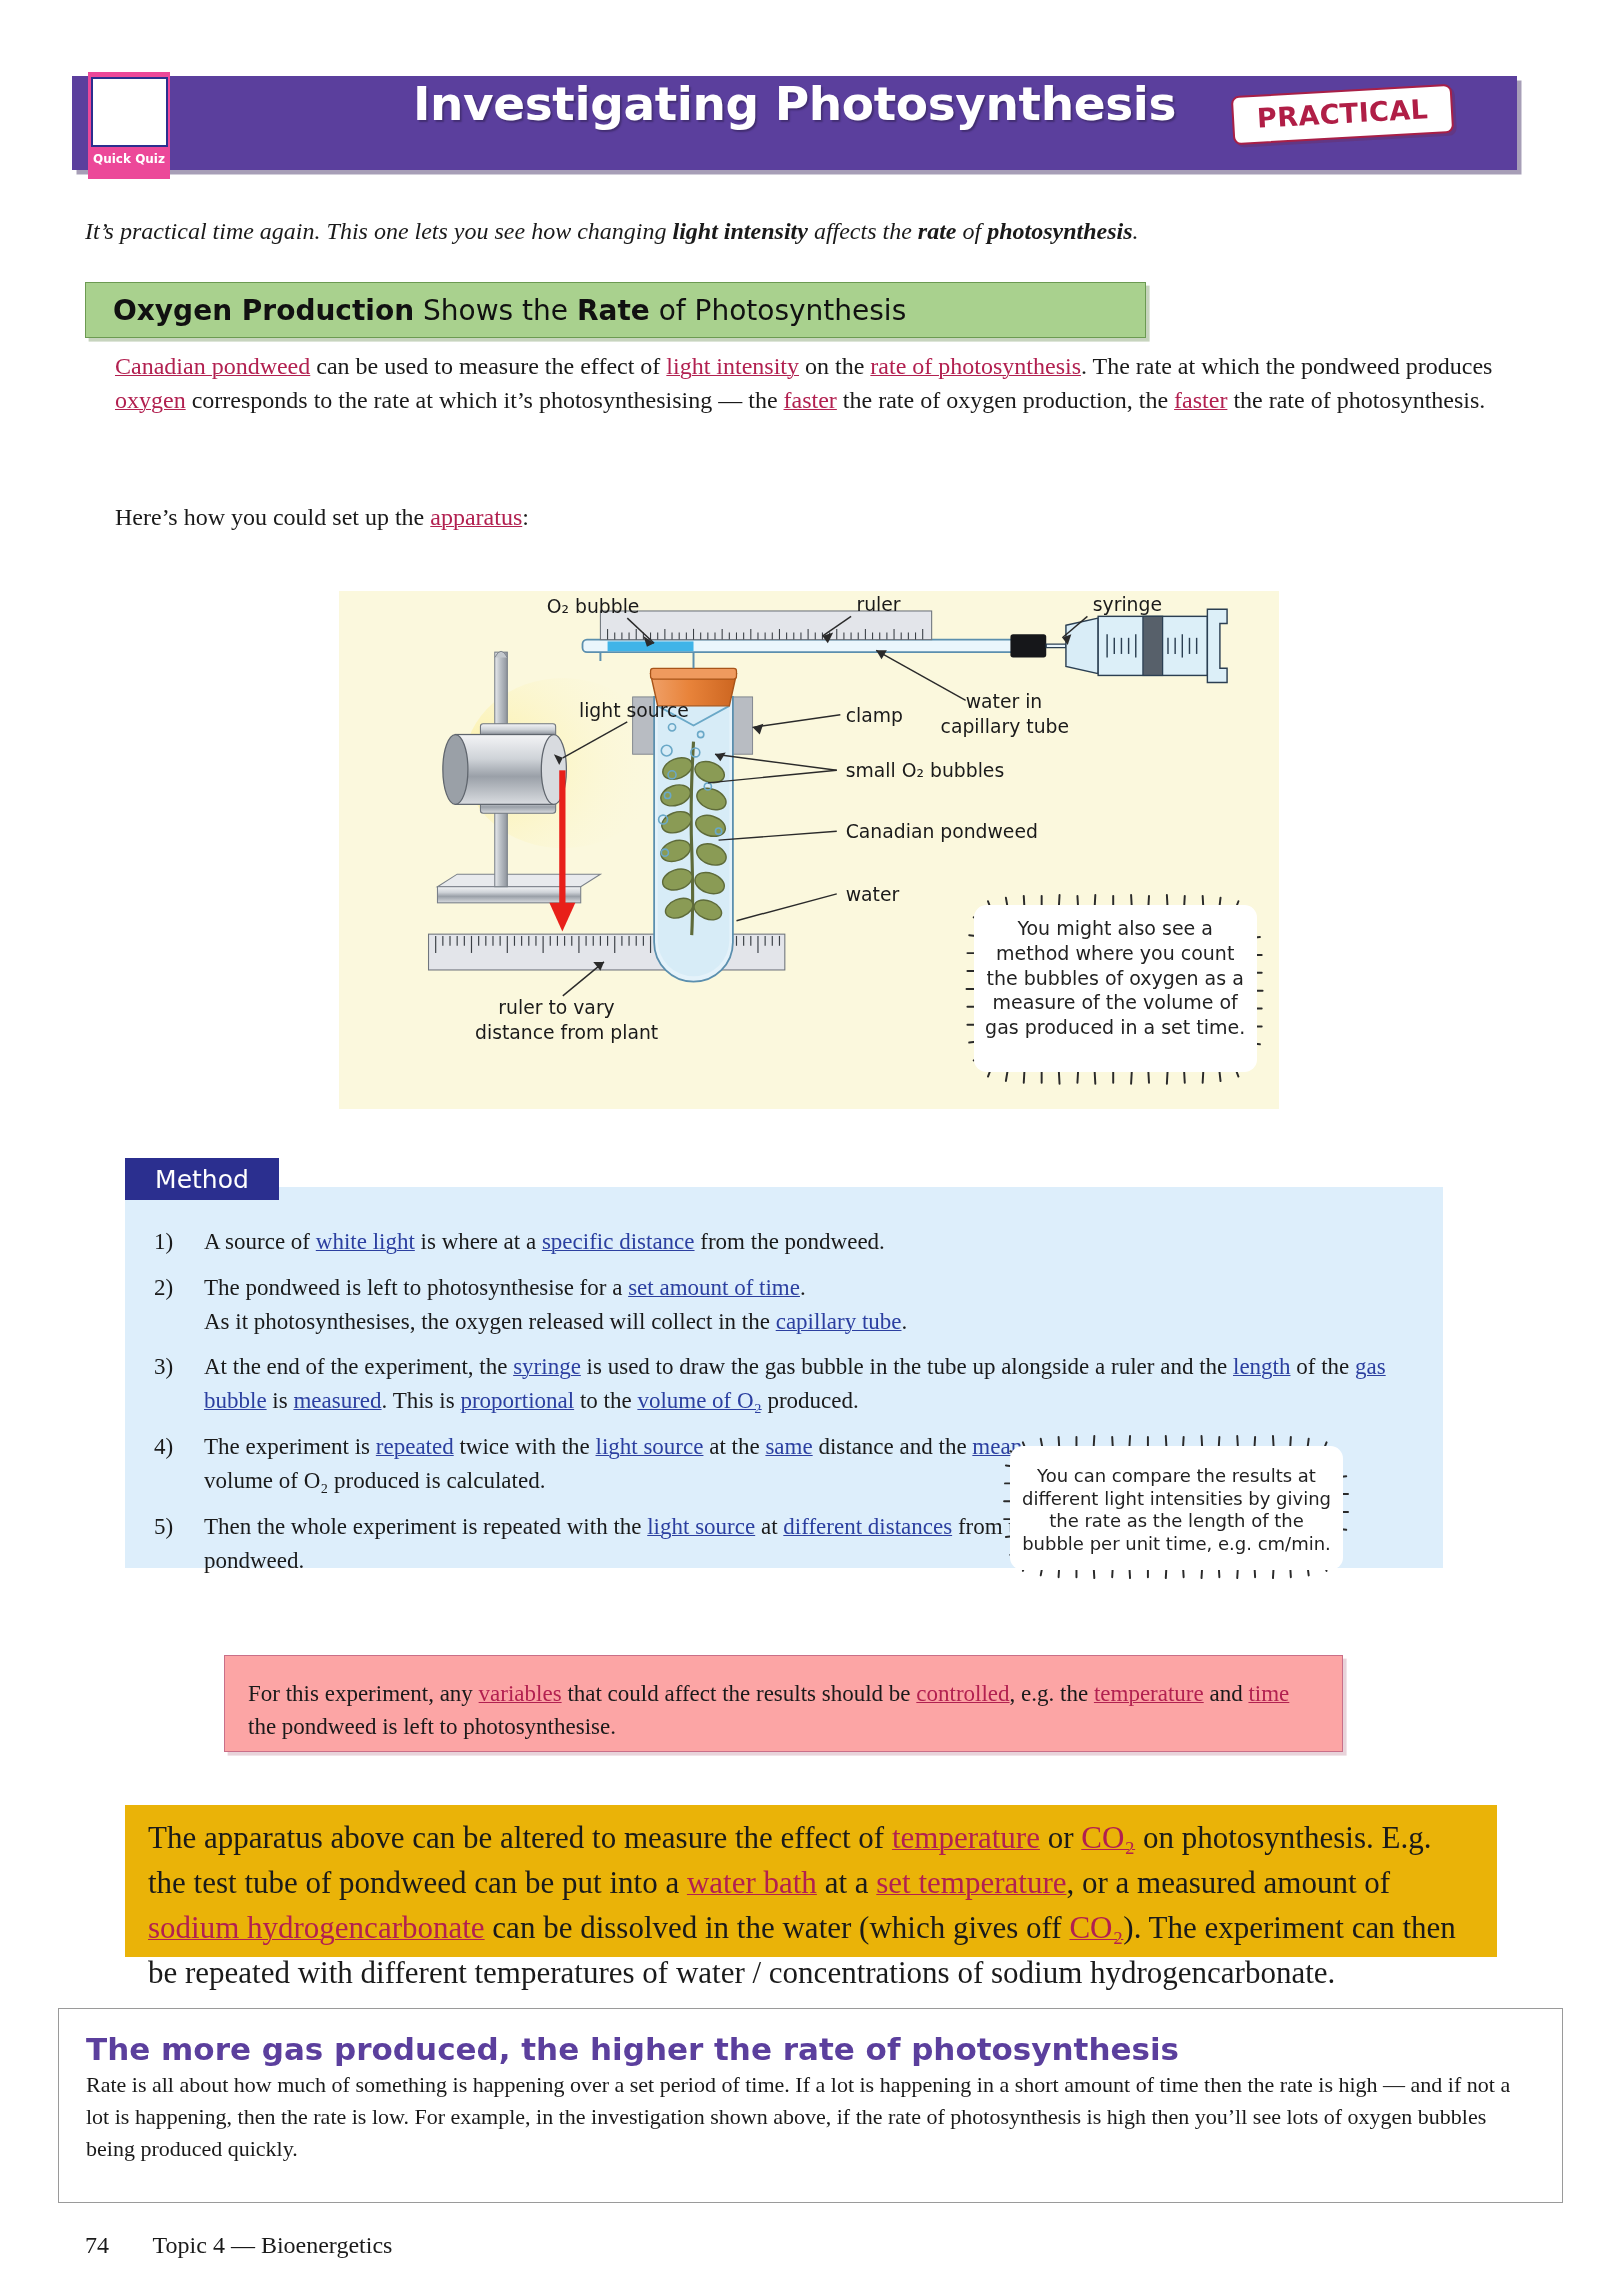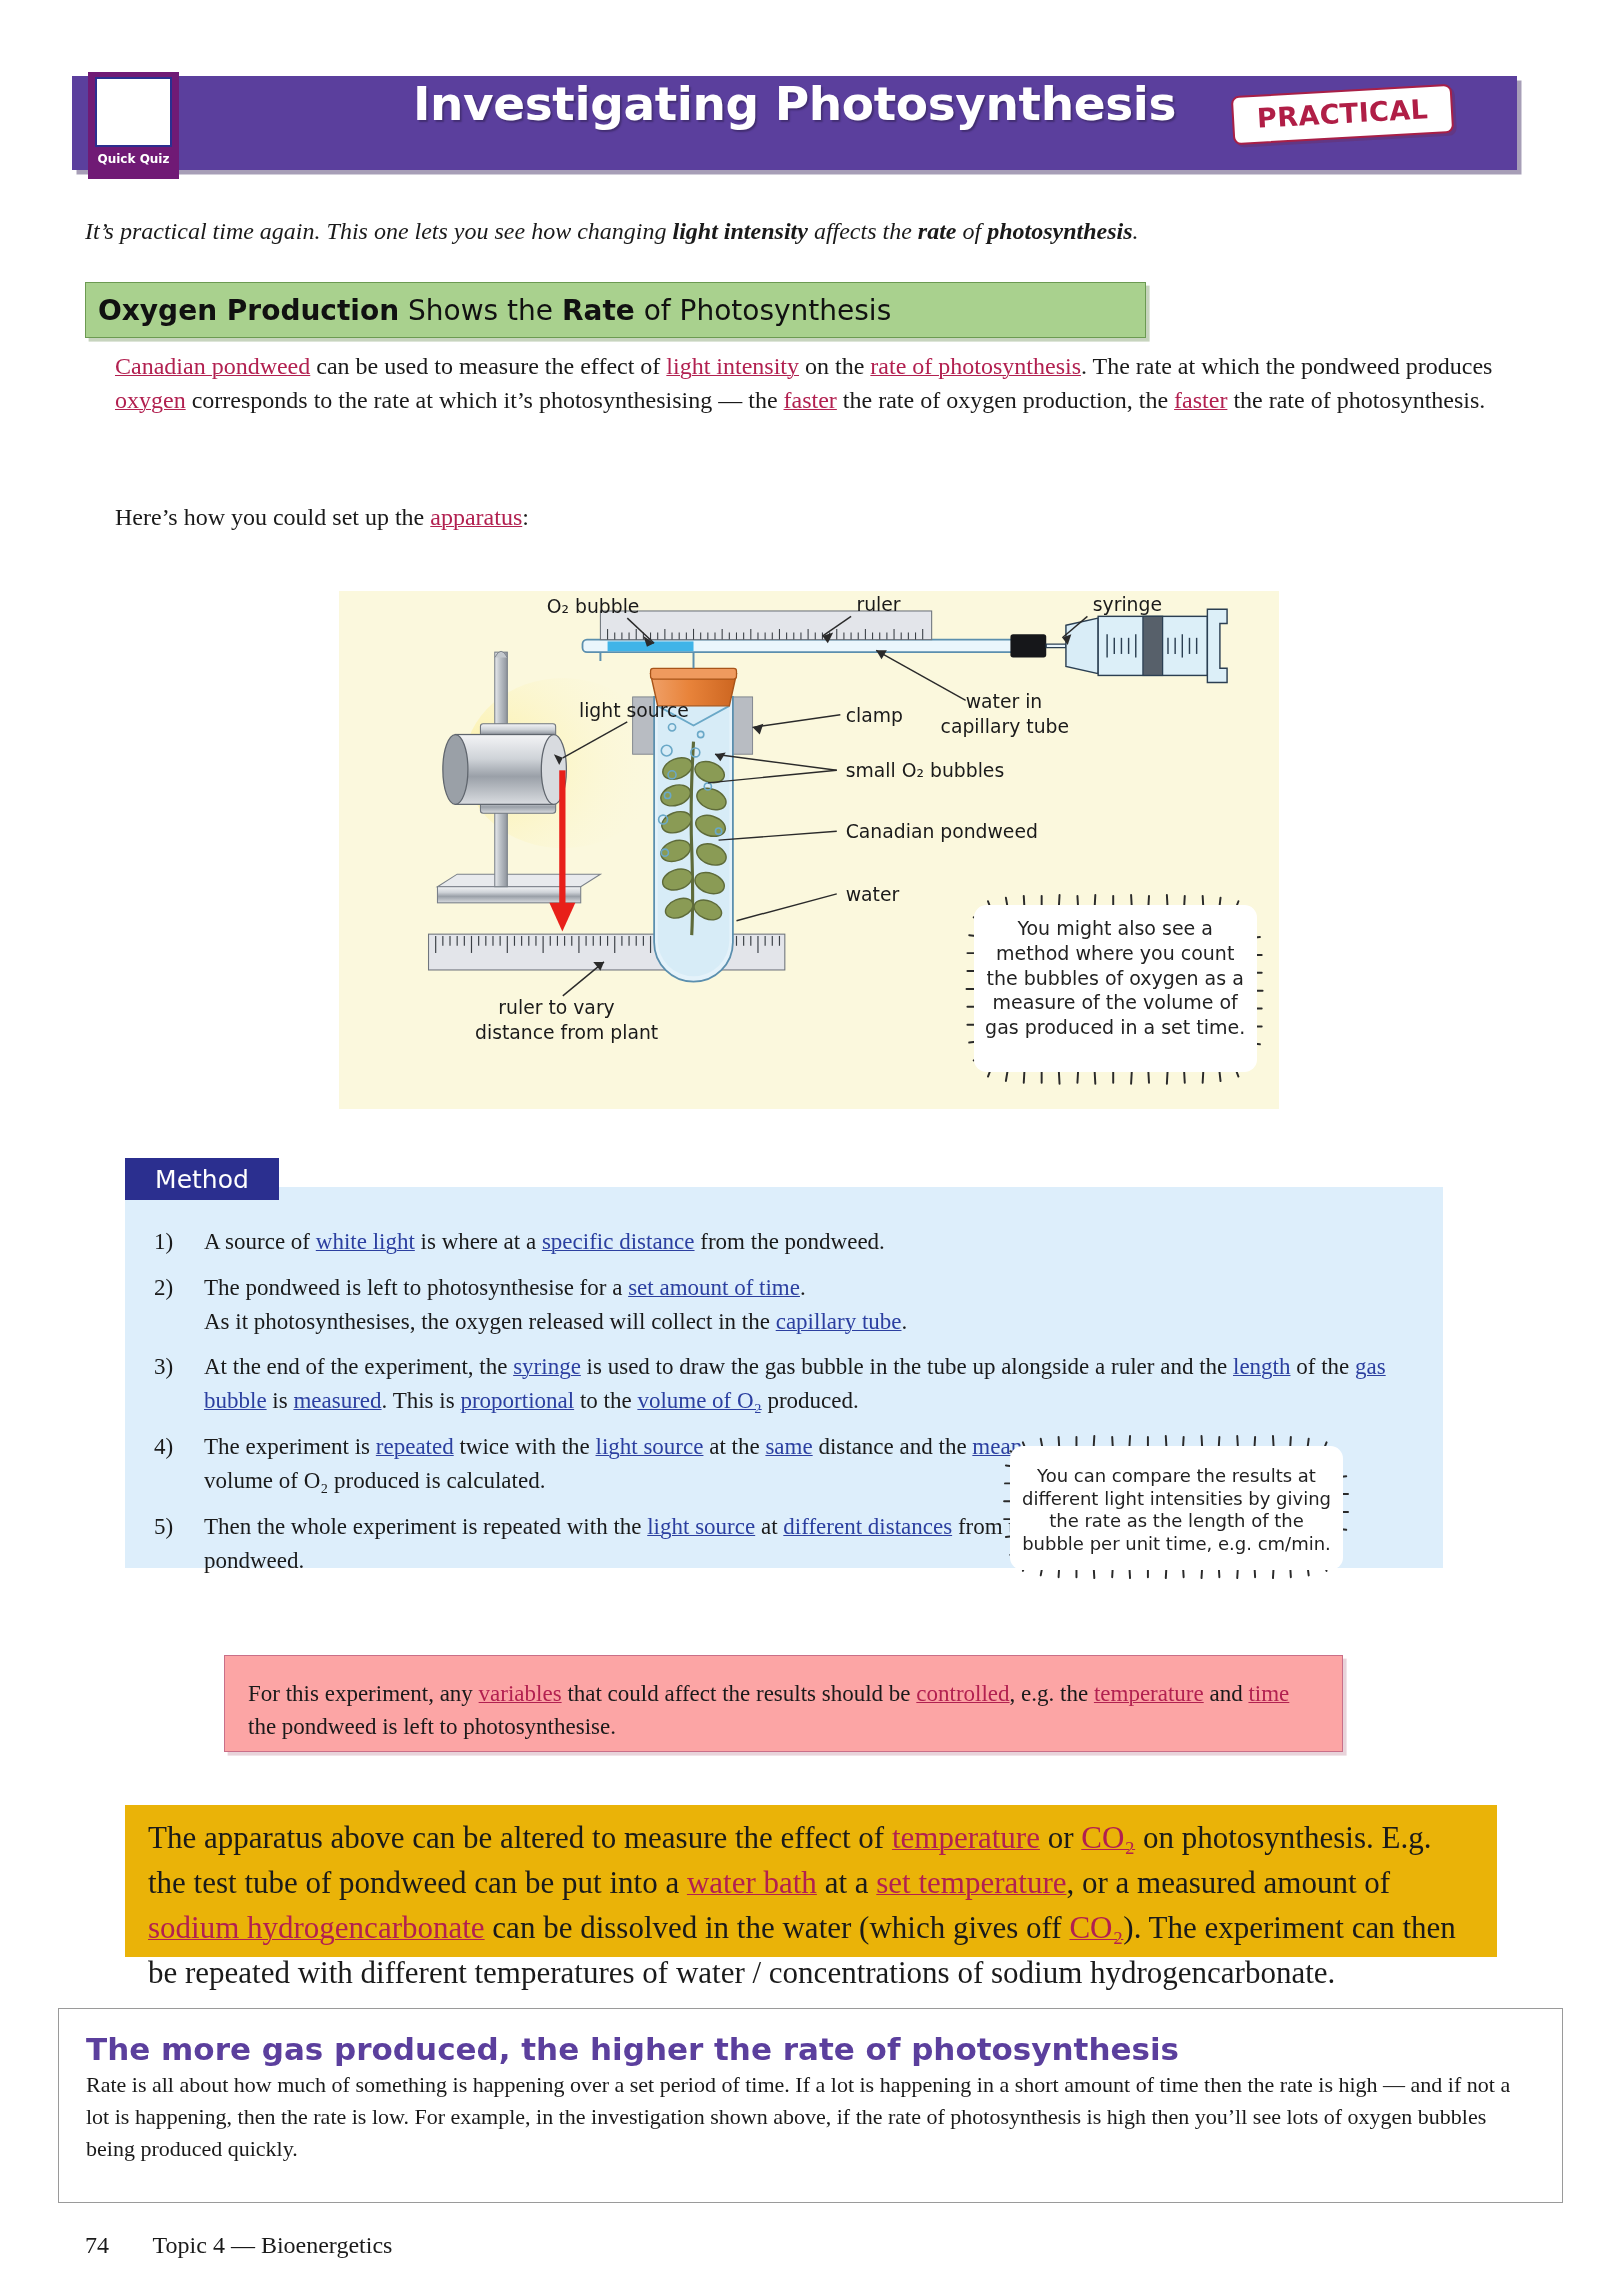--- a/index.html
+++ b/index.html
@@ -29,22 +29,22 @@
     font-family: "DejaVu Sans", sans-serif;
     font-weight: bold;
     font-size: 47px;
     color: #ffffff;
     letter-spacing: -0.4px;
     text-shadow: 1.8px 1.8px 1.8px rgba(0,0,0,0.28);
   }
   #quick-quiz {
     position: absolute;
     left: 88px; top: 72px;
-    width: 91px; height: 107px;
-    background: #701a75;
+    width: 82px; height: 107px;
+    background: #ec4899;
     z-index: 5;
     display: flex; flex-direction: column; align-items: center;
     padding-top: 5.4px;
   }
   #quick-quiz-square {
     width: 77px; height: 70px;
     background: #ffffff;
     border: 2.7px solid #2b2f8f;
   }
   #quick-quiz-label {
@@ -84,21 +84,21 @@
 
   
   #green-heading {
     position: absolute;
     left: 85px; top: 282px;
     width: 1061px; height: 56px;
     background: #a9d18e;
     border: 0.9px solid #6c9a52;
     box-shadow: 3.6px 3.6px 0 rgba(130,160,110,0.45);
     display: flex; align-items: center;
-    padding-left: 12px;
+    padding-left: 27px;
   }
   #green-heading-text {
     font-family: "DejaVu Sans", sans-serif;
     font-size: 28px;
     color: #111111;
   }
   #green-heading-text b { font-weight: bold; }
 
   
   .bodytext {

